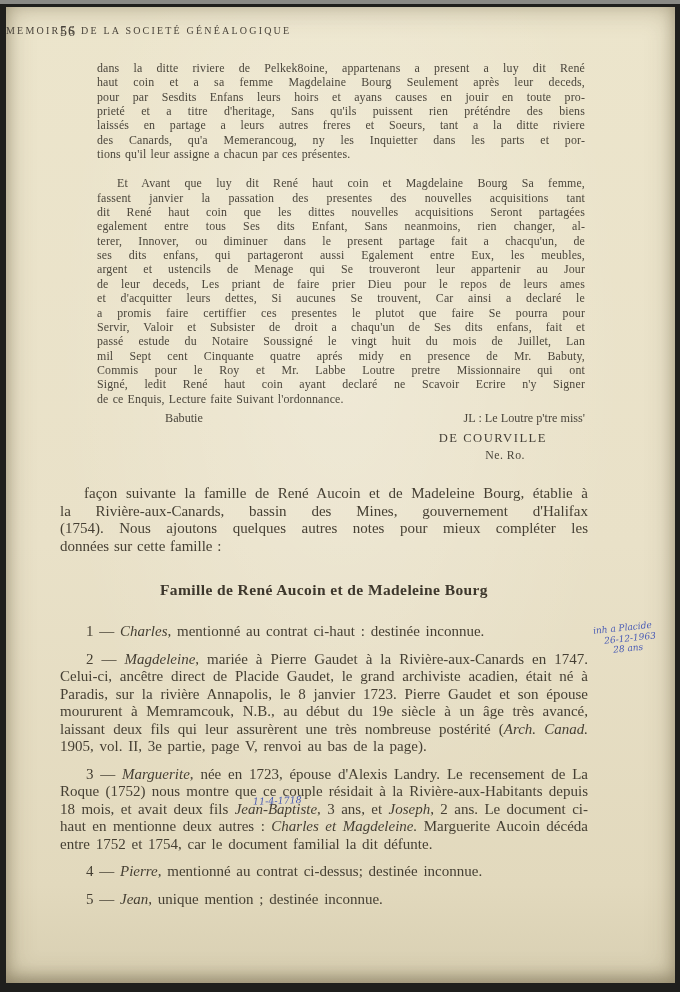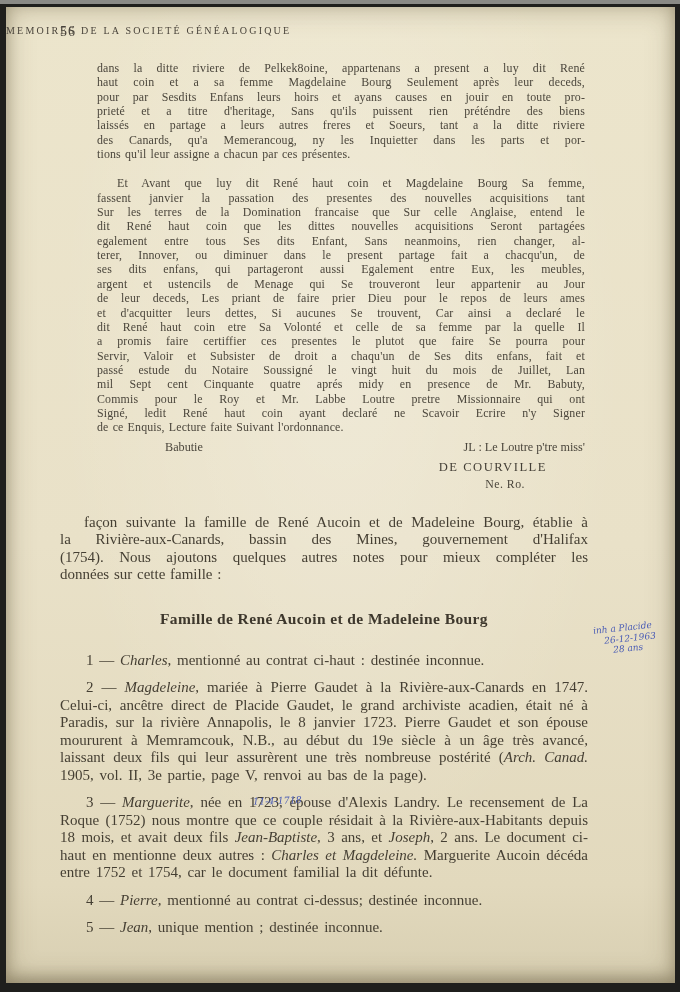--- a/index.html
+++ b/index.html
@@ -92,29 +92,27 @@
           <div class="line">pour par Sesdits Enfans leurs hoirs et ayans causes en jouir en toute pro-</div>
           <div class="line">prieté et a titre d'heritage, Sans qu'ils puissent rien préténdre des biens</div>
           <div class="line">laissés en partage a leurs autres freres et Soeurs, tant a la ditte riviere</div>
           <div class="line">des Canards, qu'a Memerancoug, ny les Inquietter dans les parts et por-</div>
           <div class="line">tions qu'il leur assigne a chacun par ces présentes.</div>
         </div>
 
       <div class="trans lines indent-first">
           <div class="line">Et Avant que luy dit René haut coin et Magdelaine Bourg Sa femme,</div>
           <div class="line">fassent janvier la passation des presentes des nouvelles acquisitions tant</div>
-          <div class="line">Sur les terres de la Domination francaise que Sur celle Anglaise, entend le</div>
           <div class="line">dit René haut coin que les dittes nouvelles acquisitions Seront partagées</div>
           <div class="line">egalement entre tous Ses dits Enfant, Sans neanmoins, rien changer, al-</div>
           <div class="line">terer, Innover, ou diminuer dans le present partage fait a chacqu'un, de</div>
           <div class="line">ses dits enfans, qui partageront aussi Egalement entre Eux, les meubles,</div>
           <div class="line">argent et ustencils de Menage qui Se trouveront leur appartenir au Jour</div>
           <div class="line">de leur deceds, Les priant de faire prier Dieu pour le repos de leurs ames</div>
           <div class="line">et d'acquitter leurs dettes, Si aucunes Se trouvent, Car ainsi a declaré le</div>
-          <div class="line">dit René haut coin etre Sa Volonté et celle de sa femme par la quelle Il</div>
           <div class="line">a promis faire certiffier ces presentes le plutot que faire Se pourra pour</div>
           <div class="line">Servir, Valoir et Subsister de droit a chaqu'un de Ses dits enfans, fait et</div>
           <div class="line">passé estude du Notaire Soussigné le vingt huit du mois de Juillet, Lan</div>
           <div class="line">mil Sept cent Cinquante quatre aprés midy en presence de Mr. Babuty,</div>
           <div class="line">Commis pour le Roy et Mr. Labbe Loutre pretre Missionnaire qui ont</div>
           <div class="line">Signé, ledit René haut coin ayant declaré ne Scavoir Ecrire n'y Signer</div>
           <div class="line">de ce Enquis, Lecture faite Suivant l'ordonnance.</div>
         </div>
 
       <div class="sig-row">

